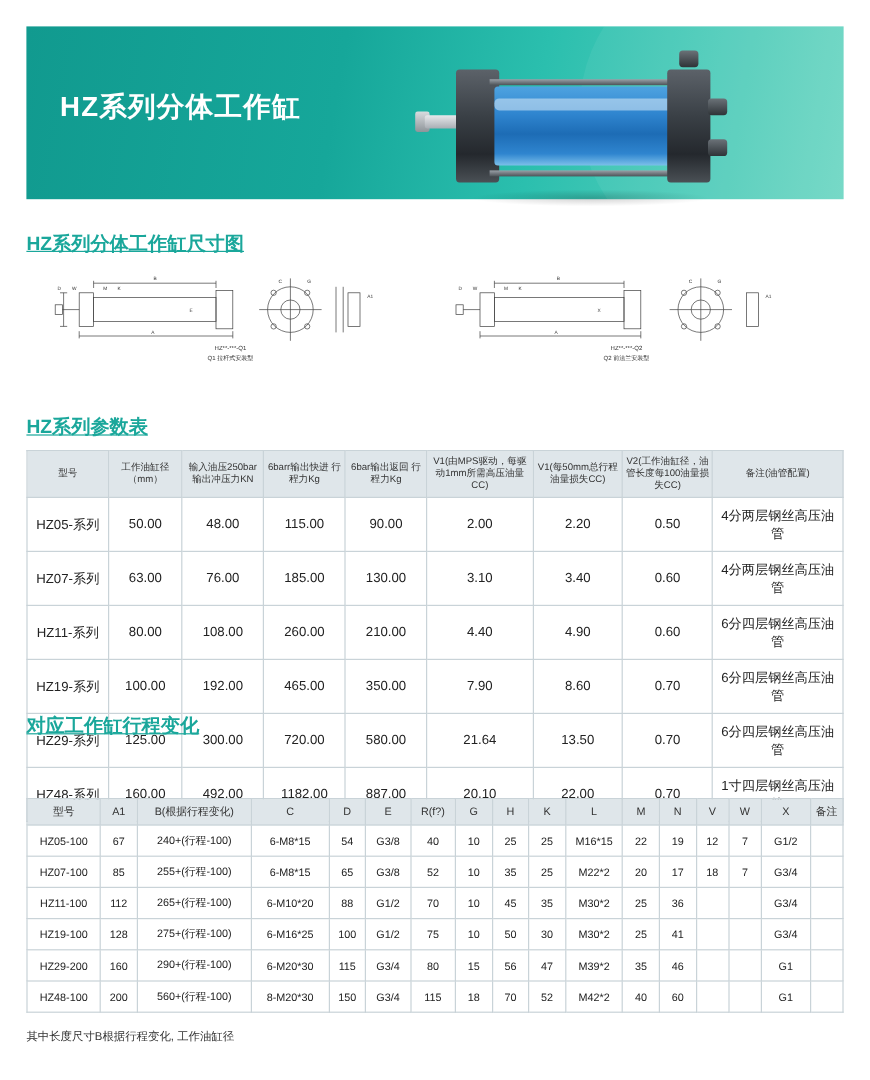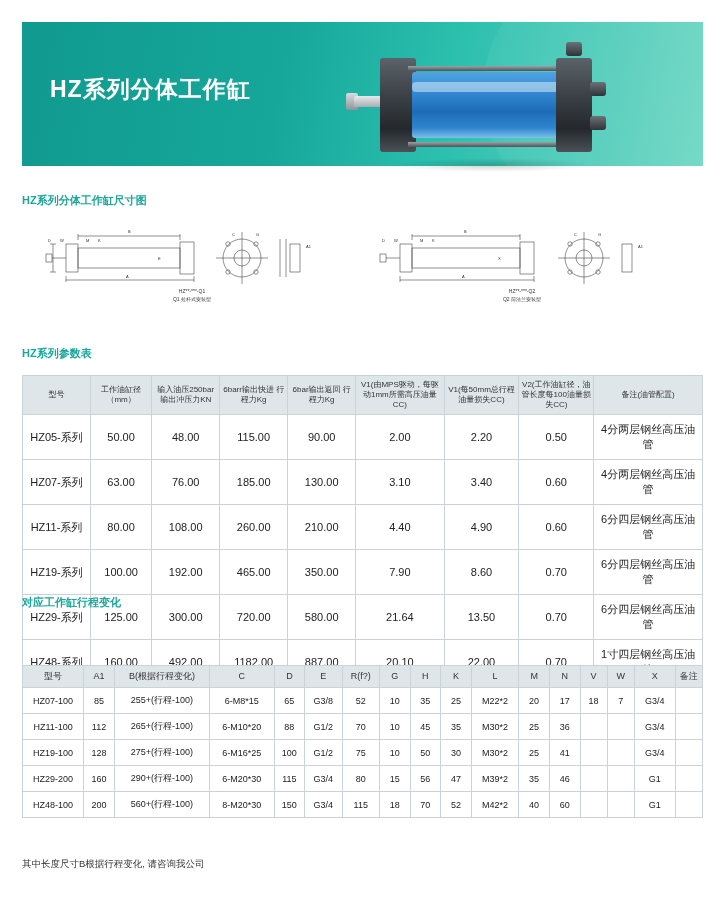--- a/index.html
+++ b/index.html
@@ -66,21 +66,21 @@
   .cyl .port.p1{left:214px;top:12px;}
   .cyl .port.p2{left:238px;top:52px;}
   .cyl .port.p3{left:238px;top:86px;}
   .cyl .shadow{
     position:absolute;left:40px;top:128px;width:200px;height:14px;
     background:radial-gradient(ellipse at center,rgba(0,0,0,.18),rgba(0,0,0,0) 70%);
   }
 
   
   .sec-title{
-    position:absolute;left:22px;color:#1aa79b;font-size:11px;font-weight:bold;
+    position:absolute;left:22px;color:#1aa79b;font-size:16px;font-weight:bold;text-decoration:underline;
   }
   .t-dim{top:193px;}
   .t-param{top:346px;}
   .t-stroke{top:595px;}
 
   
   .draw-wrap{position:absolute;left:22px;top:226px;width:681px;height:90px;}
   .draw{position:absolute;top:0;width:300px;height:90px;}
   .draw.d1{left:20px;}
   .draw.d2{left:350px;}
@@ -331,20 +331,39 @@
         <th style="width:4.5%">M</th>
         <th style="width:4.5%">N</th>
         <th style="width:4%">V</th>
         <th style="width:4%">W</th>
         <th style="width:6%">X</th>
         <th style="width:4.5%">备注</th>
       </tr>
     </thead>
     <tbody>
       <tr>
+        <td>HZ05-100</td>
+        <td>67</td>
+        <td>240+(行程-100)</td>
+        <td>6-M8*15</td>
+        <td>54</td>
+        <td>G3/8</td>
+        <td>40</td>
+        <td>10</td>
+        <td>25</td>
+        <td>25</td>
+        <td>M16*15</td>
+        <td>22</td>
+        <td>19</td>
+        <td>12</td>
+        <td>7</td>
+        <td>G1/2</td>
+        <td></td>
+      </tr>
+      <tr>
         <td>HZ07-100</td>
         <td>85</td>
         <td>255+(行程-100)</td>
         <td>6-M8*15</td>
         <td>65</td>
         <td>G3/8</td>
         <td>52</td>
         <td>10</td>
         <td>35</td>
         <td>25</td>
@@ -428,15 +447,15 @@
         <td>40</td>
         <td>60</td>
         <td></td>
         <td></td>
         <td>G1</td>
         <td></td>
       </tr>
     </tbody>
   </table>
 
-  <div class="footnote">其中长度尺寸B根据行程变化, 请咨询我公司</div>
+  <div class="footnote">其中长度尺寸B根据行程变化, 工作油缸径</div>
 
 </div>
 
 </body></html>

